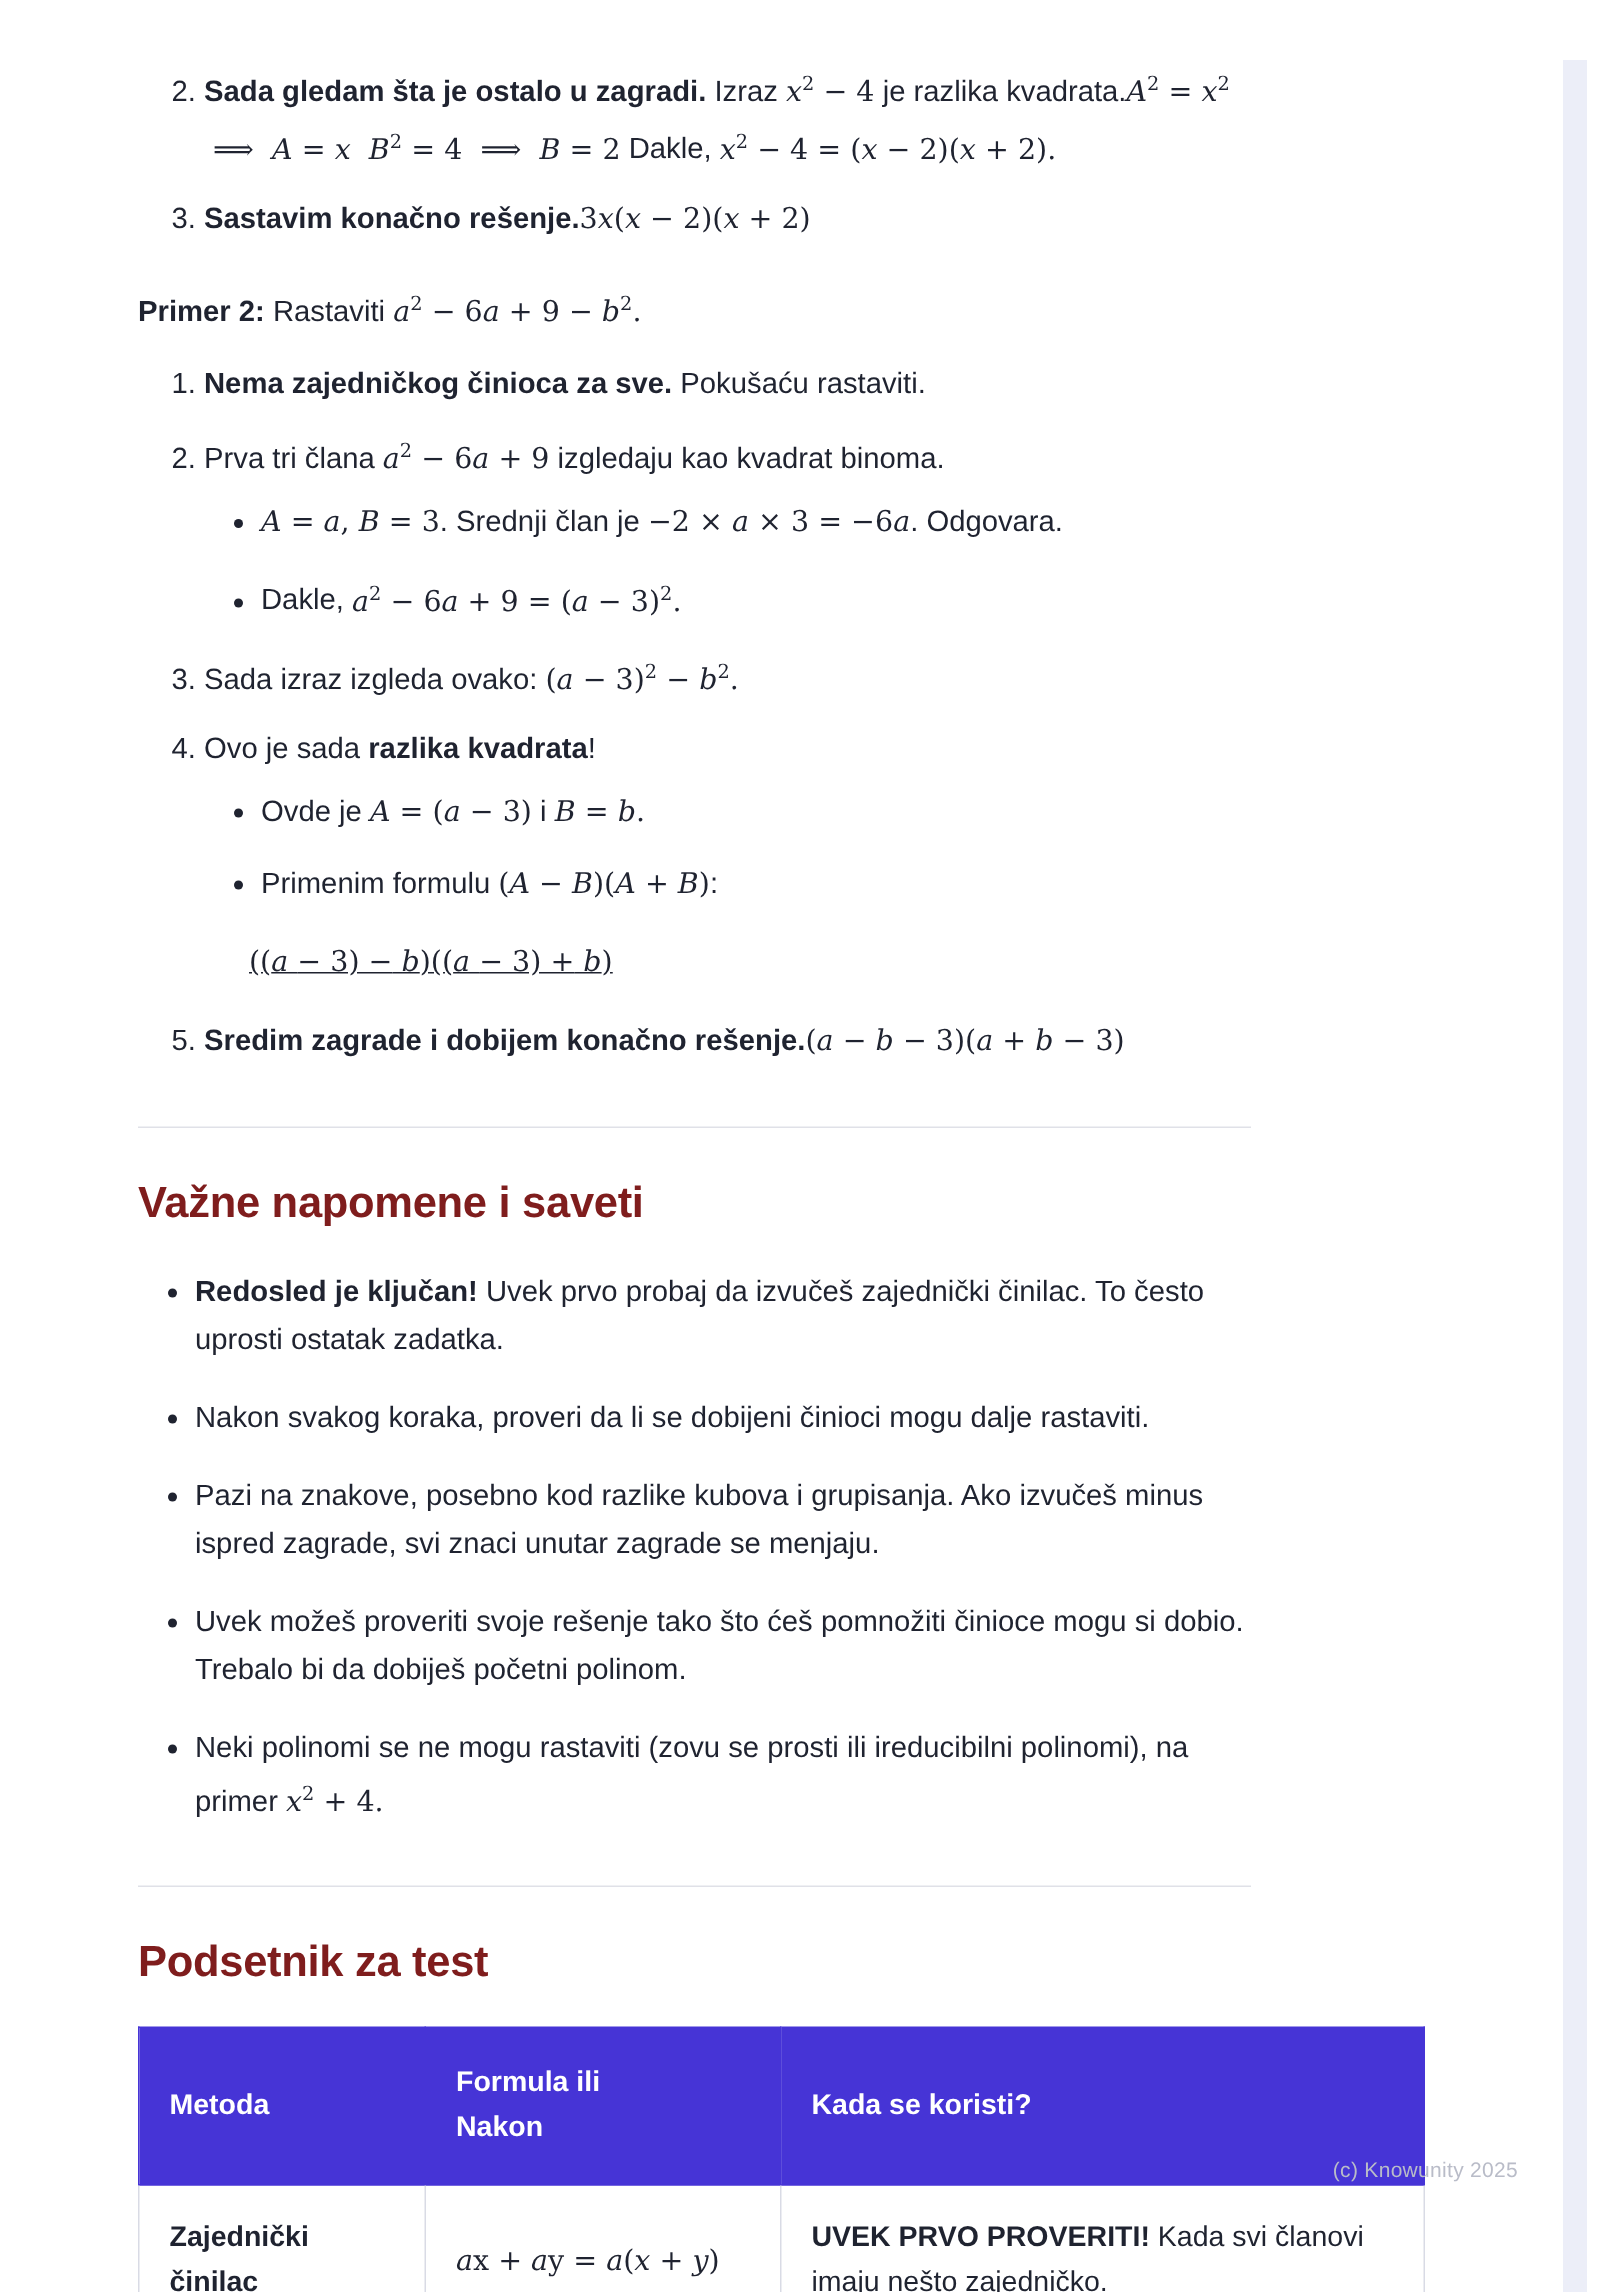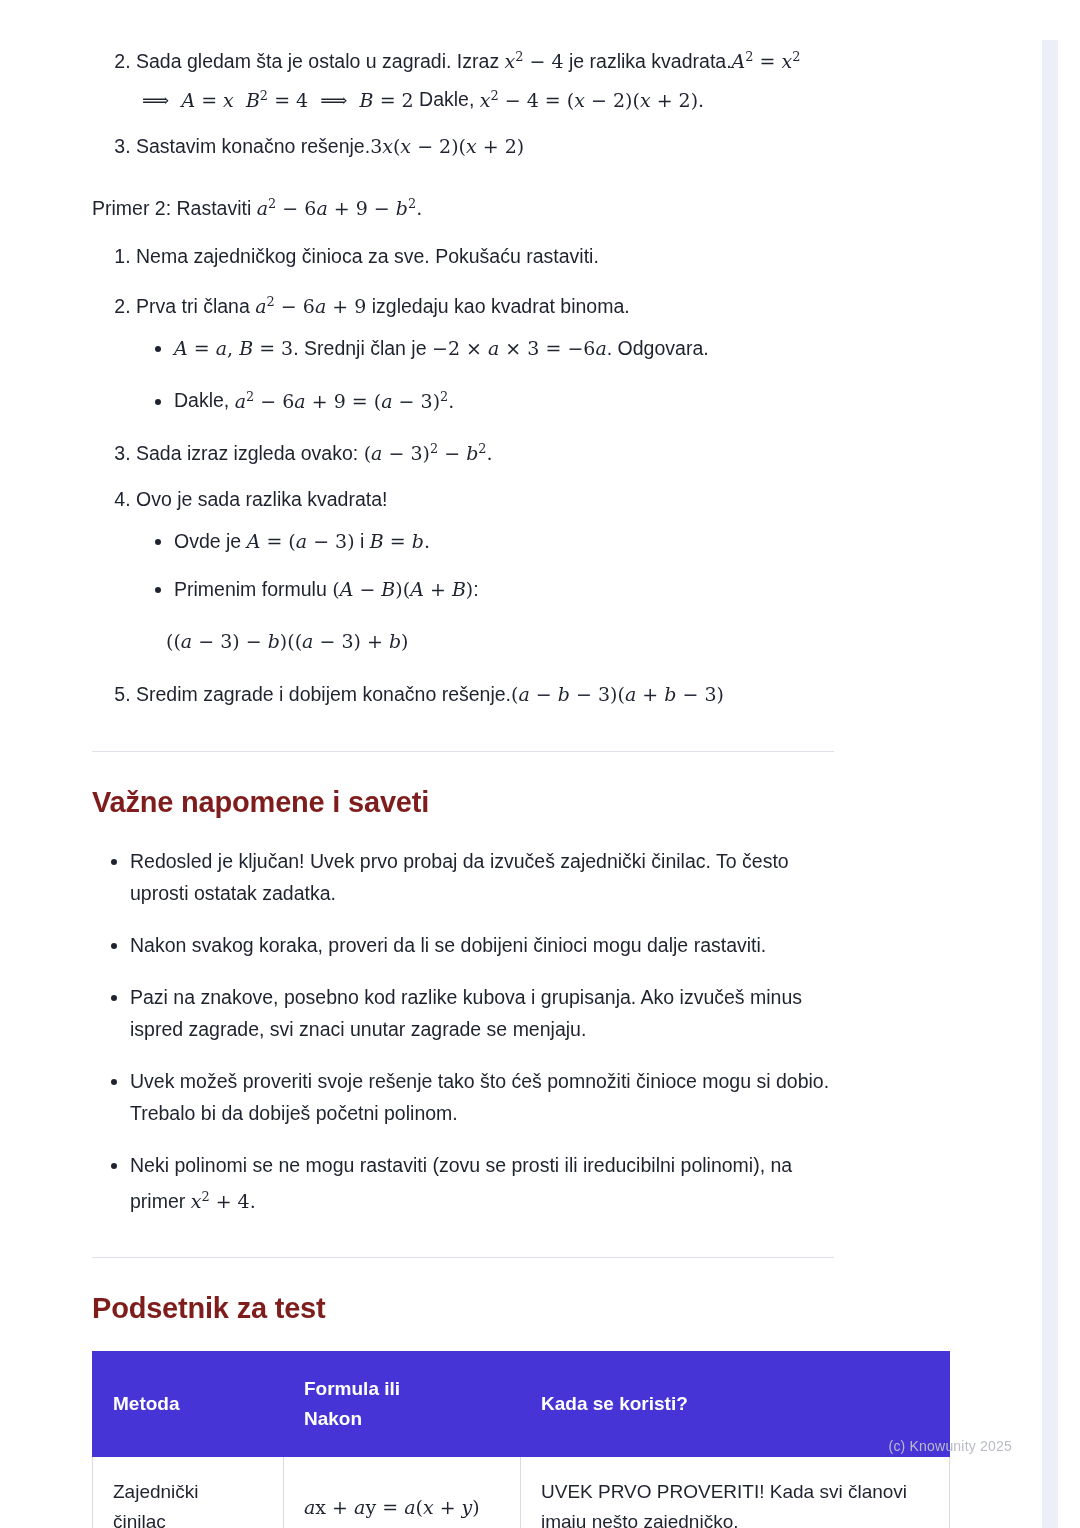--- a/index.html
+++ b/index.html
@@ -78,31 +78,32 @@
   ul.bullets {
     margin: 8px 0 8px 0;
     padding-left: 38px;
     list-style-type: disc;
   }
   ul.bullets > li {
     font-size: 19.5px;
     line-height: 34px;
     margin-bottom: 14px;
   }
-  b, strong { font-weight: normal; }
+  b, strong { font-weight: bold; }
 
   .para {
     font-size: 19.5px;
     line-height: 34px;
     margin: 24px 0 14px 0;
   }
   .indented-formula {
     font-size: 19px;
     line-height: 34px;
     margin: 18px 0 18px 30px;
+    text-decoration: underline;
   }
   hr.sep {
     border: none;
     border-top: 1px solid #e0e1e8;
     margin: 40px 0 34px 0;
   }
   h2.section {
     color: #7f1d1d;
     font-size: 29px;
     font-weight: bold;

